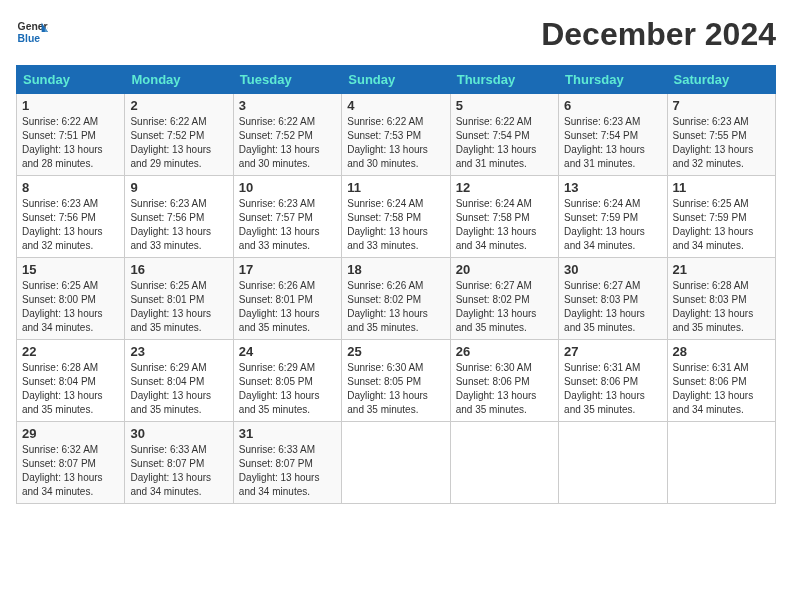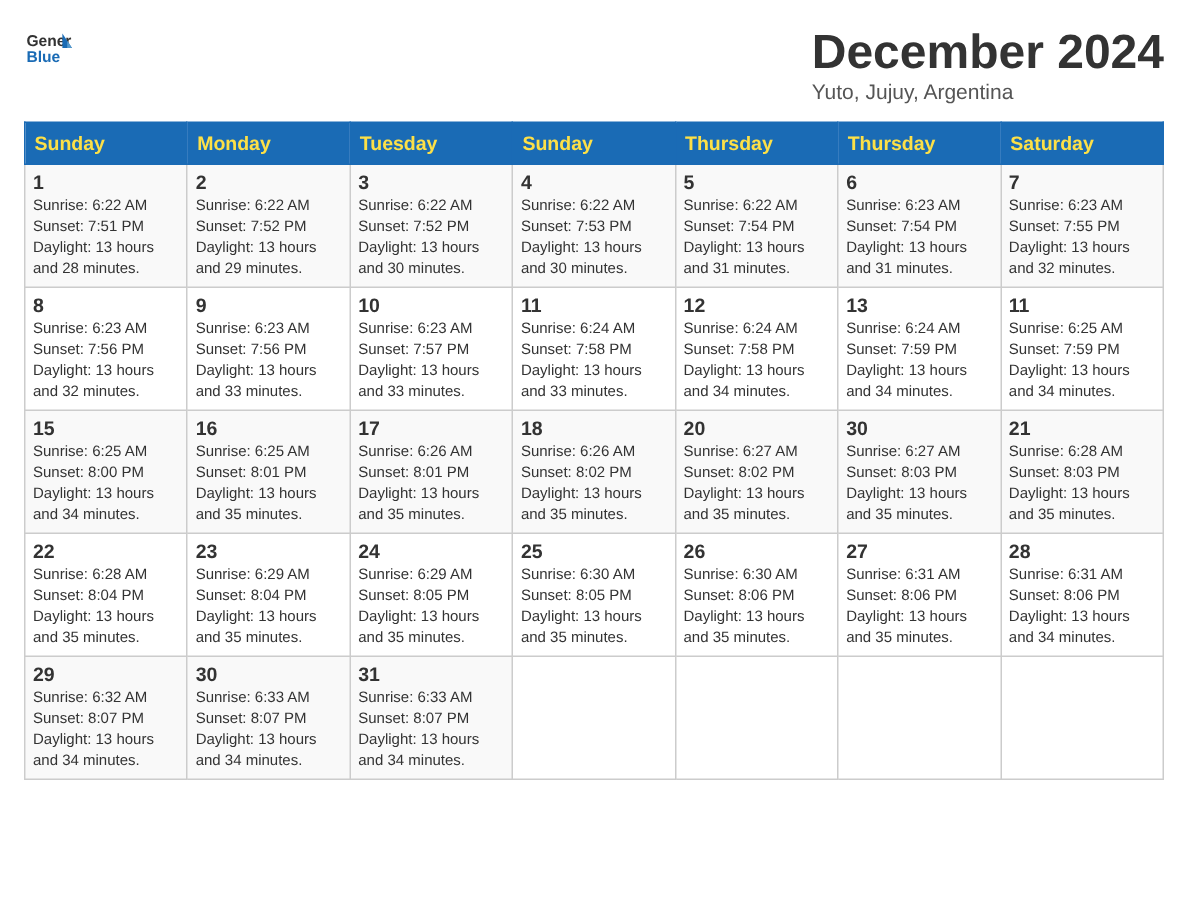--- a/index.html
+++ b/index.html
@@ -37,21 +37,21 @@
       font-size: 14px;
       color: #555;
     }
     table {
       width: 100%;
       border-collapse: collapse;
       font-size: 11px;
     }
     thead tr th {
       background-color: #1a6bb5;
-      color: #fde047;
+      color: #5eead4;
       text-align: left;
       padding: 6px 6px;
       font-size: 13px;
       font-weight: bold;
       border: 1px solid #1a6bb5;
     }
     tbody tr td {
       border: 1px solid #ccc;
       vertical-align: top;
       padding: 4px 5px;
@@ -88,21 +88,20 @@
   <div class="logo">
     <svg class="logo-icon" viewBox="0 0 40 40">
       <text x="2" y="18" font-size="13" font-weight="bold" fill="#333" font-family="Arial">General</text>
       <text x="2" y="32" font-size="13" font-weight="bold" fill="#1a6bb5" font-family="Arial">Blue</text>
       <polygon points="32,8 40,20 32,20" fill="#1a6bb5"></polygon>
       <polygon points="36,14 40,20 36,20" fill="#5599cc"></polygon>
     </svg>
   </div>
   <div class="title-area">
     <div class="month-title">December 2024</div>
-    <div class="subtitle">Yuto, Jujuy, Argentina</div>
   </div>
 </div>
 
 <table>
   <thead>
     <tr id="weekday-header">
         <th>Sunday</th>
         <th>Monday</th>
         <th>Tuesday</th>
         <th>Sunday</th>

